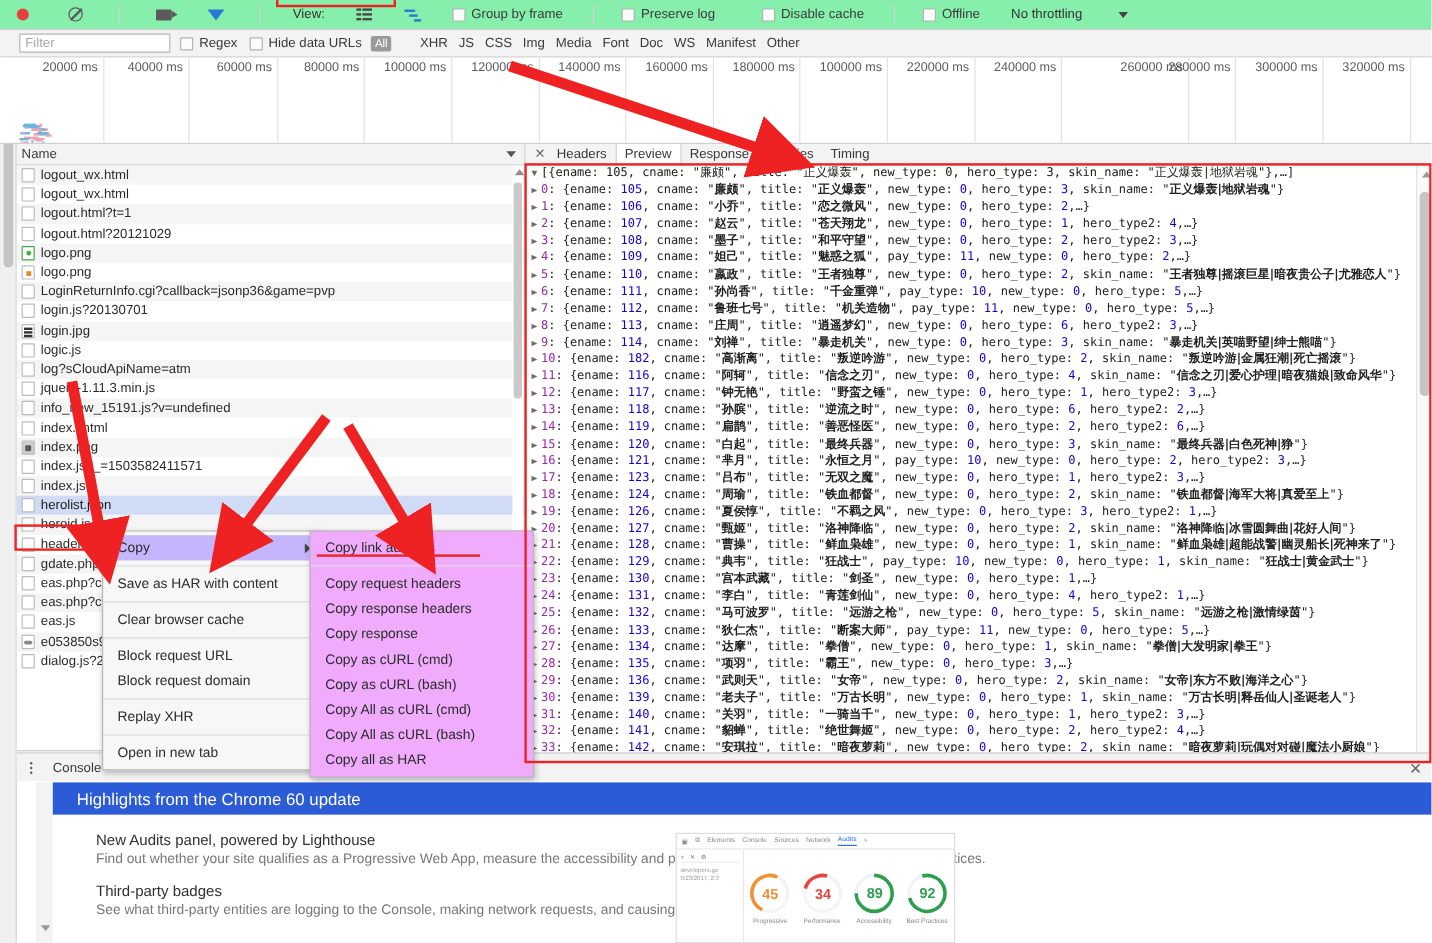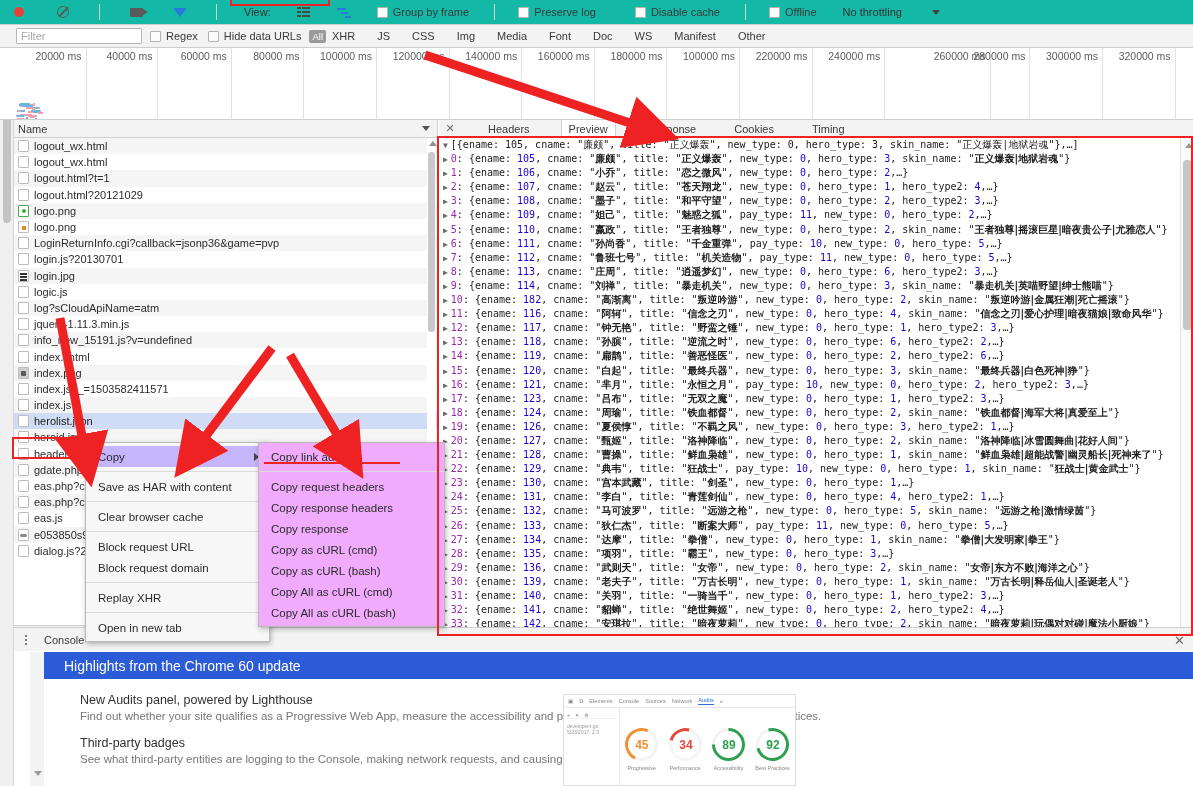--- a/index.html
+++ b/index.html
@@ -11,21 +11,21 @@
     background: #fff;
     font-family: "Liberation Sans", sans-serif;
     font-size: 11px;
     color: #303030;
   }
   #root { position: relative; width: 1193px; height: 786px; }
 
   
   .toolbar {
     position: absolute; left: 0; top: 0; width: 1193px; height: 25px;
-    background: #14b8a6; border-bottom: 1px solid #cdcdcd;
+    background: #86efac; border-bottom: 1px solid #cdcdcd;
     display: flex; align-items: center; padding-left: 6px; gap: 18px;
   }
   .tbtn { width: 26px; height: 24px; display: flex; align-items: center; justify-content: center; }
   .rec-dot { width: 10px; height: 10px; border-radius: 50%; background: #e8413a; }
   .clear-ic { width: 12px; height: 12px; border: 1.6px solid #5a5a5a; border-radius: 50%; position: relative; }
   .clear-ic:after { content:''; position:absolute; left:-1px; top:4px; width:13px; height:1.6px; background:#5a5a5a; transform: rotate(-45deg); }
   .sep { width: 1px; height: 16px; background: #cfcfcf; margin: 0 5px; }
   .cam-ic { width: 13px; height: 9px; background: #5a5a5a; border-radius: 1px; position: relative; }
   .cam-ic:after { content:''; position:absolute; right:-5px; top:1px; border-left:5px solid #5a5a5a; border-top:3.5px solid transparent; border-bottom:3.5px solid transparent; }
   .funnel-ic { width: 0; height: 0; border-left: 7px solid transparent; border-right: 7px solid transparent; border-top: 9px solid #2979d8; position: relative; }
@@ -55,21 +55,21 @@
     position: absolute; left: 0; top: 25px; width: 1193px; height: 23px;
     background: #f3f3f3; border-bottom: 1px solid #cdcdcd;
     display: flex; align-items: center; padding-left: 16px; gap: 0;
   }
   .filter-input {
     width: 126px; height: 16px; border: 1px solid #b6b6b6; background: #fff;
     font-family: "Liberation Sans", sans-serif; font-size: 11px; color: #333;
     padding: 0 4px; border-radius: 1px; outline: none;
   }
   .filter-input::placeholder { color: #a9a9a9; }
-  .types { display:flex; align-items:center; gap: 22px; margin-left: 6px; color:#3a3a3a; }
+  .types { display:flex; align-items:center; gap: 9px; margin-left: 24px; color:#3a3a3a; }
   .pill-all {
     background: #9a9a9a; color: #fff; border-radius: 2px;
     padding: 1px 3px; font-size: 9.5px; line-height: 11px;
   }
 
   
   .overview { position:absolute; left:0; top:48px; width:1193px; height:72px; background:#fff; border-bottom:1px solid #d0d0d0; overflow:hidden; }
   .ruler-cell { position:absolute; top:0; height:72px; border-right:1px solid #e2e2e2; }
   .ruler-lab { position:absolute; top:2px; right:4px; font-size:10.5px; color:#5b5b5b; white-space:nowrap; }
   .bars { position:absolute; left:16px; top:55px; width:36px; height:52px; }
@@ -112,21 +112,21 @@
     display:flex; align-items:center; padding-left:5px; font-size:11px; color:#3a3a3a;
   }
 
   
   .detailtabs {
     position:absolute; left:439px; top:120px; width:754px; height:18px;
     background:#f3f3f3; border-bottom:1px solid #d0d0d0;
     display:flex; align-items:center; gap:0; padding-left:4px; font-size:11px;
   }
   .closex { width:14px; text-align:center; color:#6a6a6a; font-size:11px; }
-  .dtab { padding:0 7px; height:18px; line-height:18px; color:#3a3a3a;margin-left:24px; }
+  .dtab { padding:0 7px; height:18px; line-height:18px; color:#3a3a3a; }
   .dtab.active { background:#fff; border-left:1px solid #d0d0d0; border-right:1px solid #d0d0d0; }
 
   .respview {
     position:absolute; left:439px; top:138px; width:754px; height:503px;
     background:#fff; overflow:hidden;
     font-family: "DejaVu Sans Mono", "Liberation Mono", monospace;
     font-size: 10px; color: #222; white-space: nowrap;
   }
   .jline { height:14.1px; line-height:14.1px; padding-left:4px; }
   .tri { color:#6b6b6b; font-size:8px; margin-right:3px; }
@@ -695,20 +695,23 @@
         </div>
         <div class="mi">
           <span>Copy as cURL (bash)</span>
         </div>
         <div class="mi">
           <span>Copy All as cURL (cmd)</span>
         </div>
         <div class="mi">
           <span>Copy All as cURL (bash)</span>
         </div>
+        <div class="mi">
+          <span>Copy all as HAR</span>
+        </div>
       </div>
   </div>
 
   <div class="redbox" style="left:230px; top:-4px; width:100px; height:10px;"></div>
   <div class="redbox" style="left:437px; top:136px; width:756px; height:500px;"></div>
   <div class="redbox" style="left:12px; top:437px; width:68px; height:22px;"></div>
   <div class="redline" style="left:264px; top:462px; width:136px;"></div>
 
   <svg class="anno">
     <defs>

